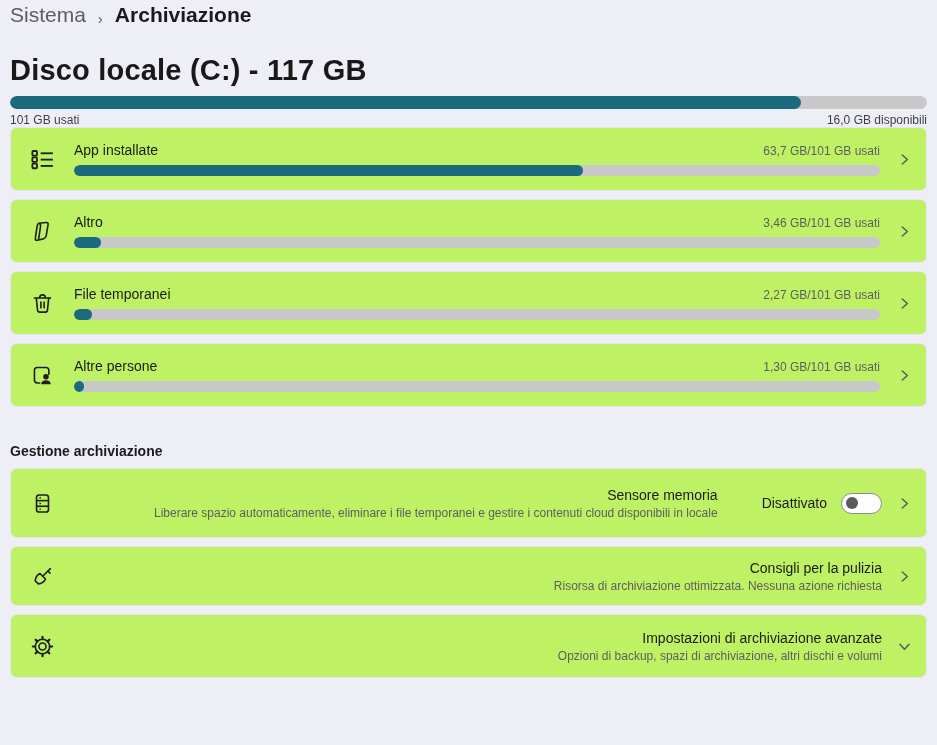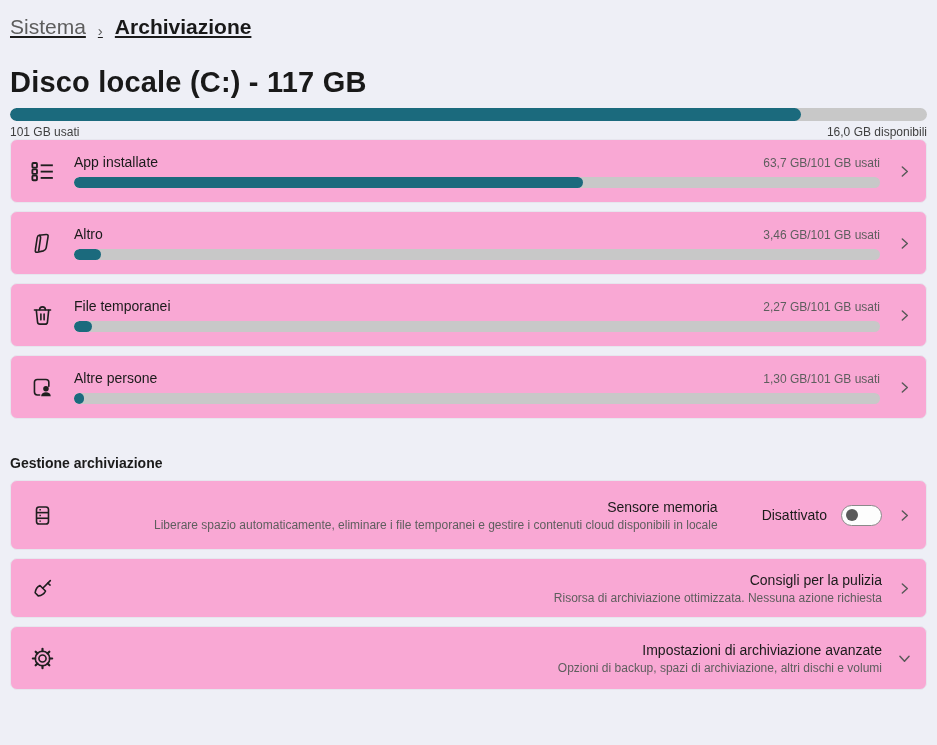--- a/index.html
+++ b/index.html
@@ -6,34 +6,34 @@
   html, body { width: 937px; height: 745px; }
   body {
     font-family: "Liberation Sans", "DejaVu Sans", sans-serif;
     background: #eeeff6;
     color: #1b1b1b;
     overflow: hidden;
   }
   .page { padding: 0 10px; }
 
   
-  .breadcrumb { display: flex; align-items: flex-end; padding-top: 15px; text-decoration: underline; }
+  .breadcrumb { display: flex; align-items: flex-end; padding-top: 3px; }
   .crumb-parent { font-size: 21px; color: #5d5d5d; }
   .crumb-sep { font-size: 15px; color: #5d5d5d; margin: 2px 12px 0 12px; }
   .crumb-current { font-size: 21px; font-weight: 700; color: #191919; }
 
   
   .disk-title { margin-top: 27px; font-size: 29px; font-weight: 700; color: #191919; letter-spacing: 0.2px; }
   .main-bar { margin-top: 9px; height: 13px; background: #c8c8c8; border-radius: 7px; overflow: hidden; }
   .main-bar-fill { height: 100%; background: #1b6a7d; border-radius: 7px; }
   .disk-labels { display: flex; justify-content: space-between; margin-top: 4px; font-size: 12px; color: #3f3f3f; }
 
   
   .card {
-    background: #f9a8d4;
+    background: #bef264;
     border: 1px solid #e6e6ee;
     border-radius: 7px;
     display: flex;
     align-items: center;
     cursor: default;
   }
   .cat-card { height: 64px; margin-bottom: 8px; }
   .cat-card:first-of-type { margin-top: 26px; }
   .icon-col { width: 63px; display: flex; justify-content: center; align-items: center; flex: none; }
   .icon-col svg { display: block; }

